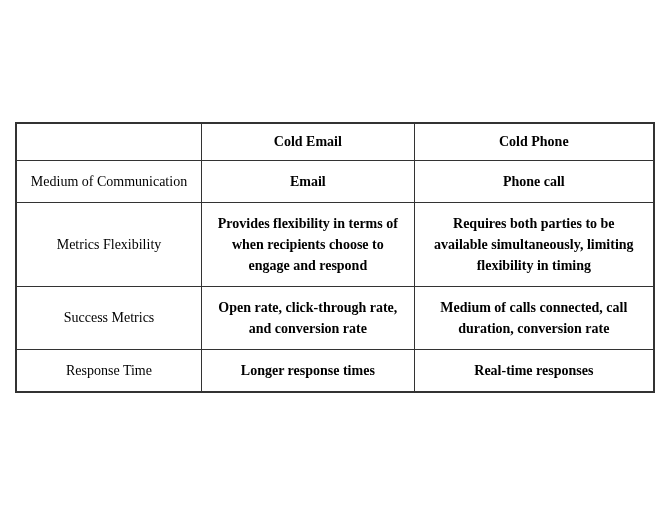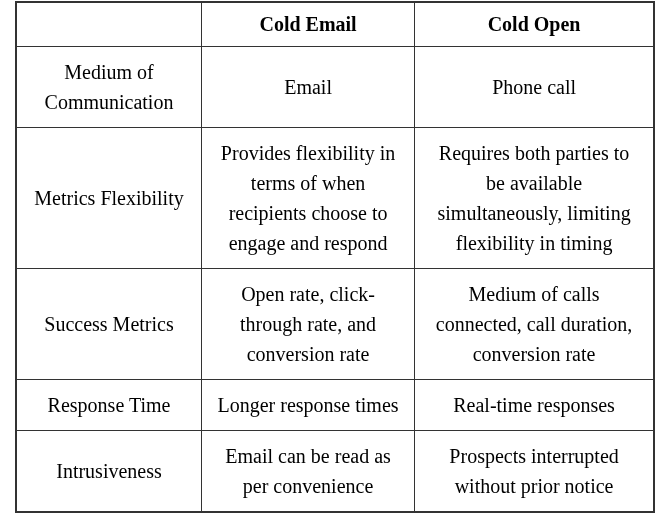--- a/index.html
+++ b/index.html
@@ -19,21 +19,21 @@
     }
 
     .table-container {
       width: 640px;
       border: 1.5px solid #333;
     }
 
     table {
       width: 100%;
       border-collapse: collapse;
-      font-size: 20px;
+      font-size: 14px;
     }
 
     thead tr th {
       border: 1.5px solid #333;
       padding: 10px 12px;
       text-align: center;
       font-weight: bold;
       background: #ffffff;
     }
 
@@ -51,33 +51,33 @@
     }
 
     tbody tr td:first-child {
       font-weight: normal;
       text-align: center;
       width: 185px;
     }
 
     tbody tr td:nth-child(2),
     tbody tr td:nth-child(3) {
-      font-weight: normal;
+      font-weight: bold;
     }
   </style>
 </head>
 <body>
 
 <div class="table-container">
   <table>
     <thead>
       <tr>
         <th></th>
         <th>Cold Email</th>
-        <th>Cold Open</th>
+        <th>Cold Phone</th>
       </tr>
     </thead>
     <tbody id="table-body">
     <tr>
           <td>Medium of Communication</td>
           <td>Email</td>
           <td>Phone call</td>
         </tr>
         <tr>
           <td>Metrics Flexibility</td>
@@ -87,20 +87,15 @@
         <tr>
           <td>Success Metrics</td>
           <td>Open rate, click-through rate, and conversion rate</td>
           <td>Medium of calls connected, call duration, conversion rate</td>
         </tr>
         <tr>
           <td>Response Time</td>
           <td>Longer response times</td>
           <td>Real-time responses</td>
         </tr>
-        <tr>
-          <td>Intrusiveness</td>
-          <td>Email can be read as per convenience</td>
-          <td>Prospects interrupted without prior notice</td>
-        </tr>
       </tbody>
   </table>
 </div>
 
 </body></html>

